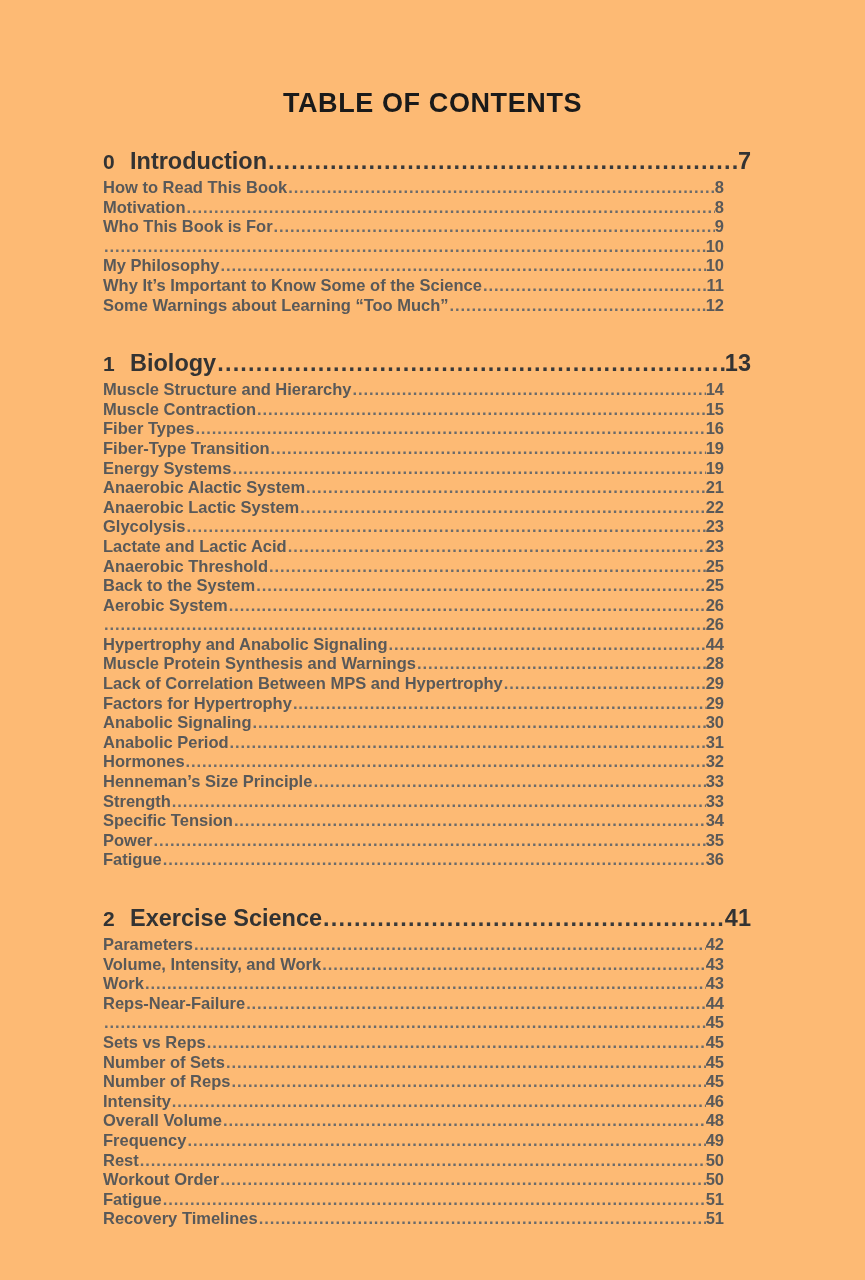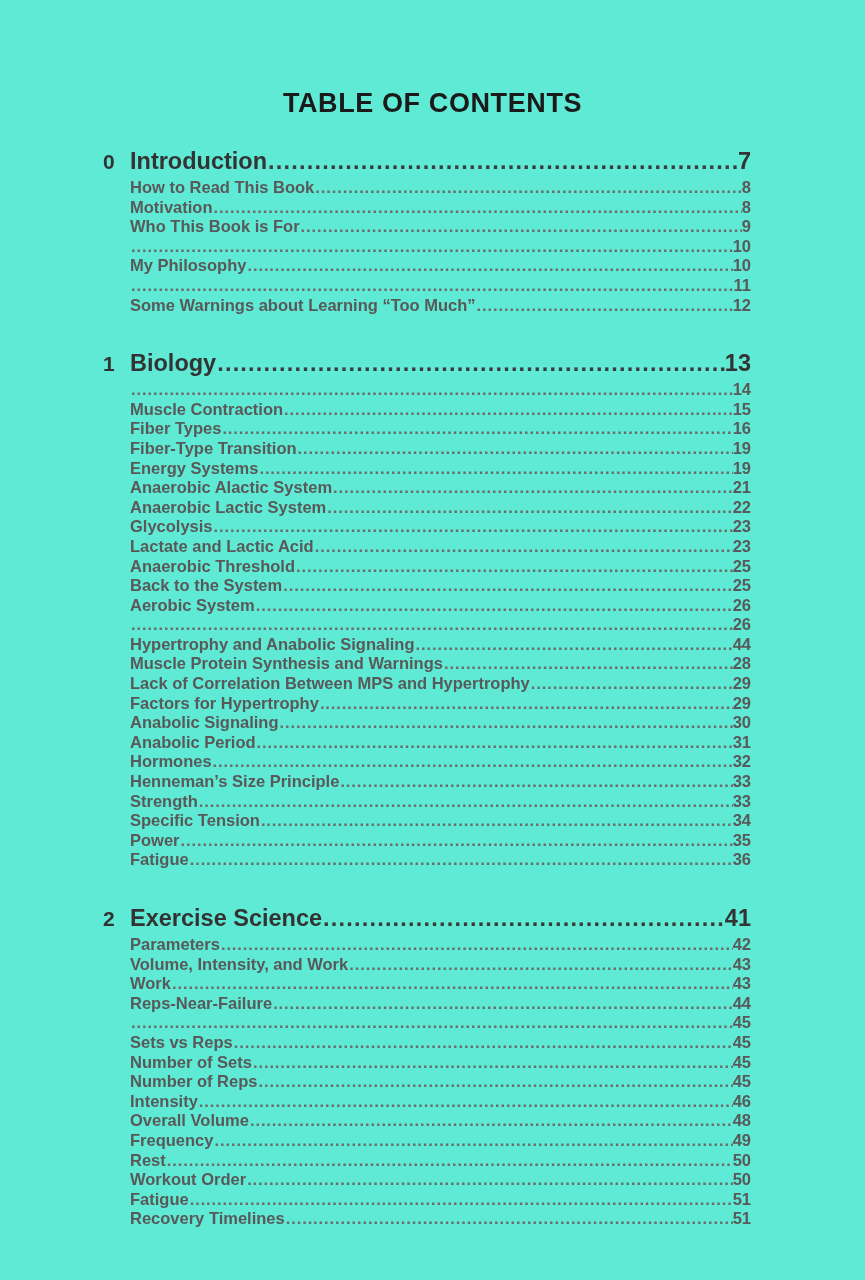--- a/index.html
+++ b/index.html
@@ -11,21 +11,21 @@
     width: 865px;
     height: 1280px;
     font-family: "Liberation Sans", sans-serif;
     -webkit-font-smoothing: antialiased;
   }
 
   .page {
     position: relative;
     width: 865px;
     height: 1280px;
-    background: #5eead4;
+    background: #fdba74;
     box-sizing: border-box;
     padding-left: 44px;
   }
 
   .toc-title {
     position: absolute;
     top: 86px;
     left: 0;
     width: 865px;
     text-align: center;
@@ -88,21 +88,20 @@
     font-size: 23.5px;
     font-weight: bold;
     color: #333333;
   }
 
   
   .entry {
     display: flex;
     align-items: flex-end;
     width: 100%;
-    margin-left: 27px;
     width: calc(100% - 27px);
     font-size: 16.5px;
     font-weight: bold;
     color: #595959;
     line-height: 19.6px;
   }
 
   .entry-label {
     flex: 0 0 auto;
     white-space: nowrap;
@@ -166,39 +165,41 @@
           <div class="entry">
             <span class="leader">................................................................................................................................................................................................................................................................................................................................................................................................................</span>
             <span class="entry-page">10</span>
           </div>
           <div class="entry">
             <span class="entry-label">My Philosophy</span>
             <span class="leader">................................................................................................................................................................................................................................................................................................................................................................................................................</span>
             <span class="entry-page">10</span>
           </div>
           <div class="entry">
+            <span class="entry-label">Why It’s Important to Know Some of the Science</span>
             <span class="leader">................................................................................................................................................................................................................................................................................................................................................................................................................</span>
             <span class="entry-page">11</span>
           </div>
           <div class="entry">
             <span class="entry-label">Some Warnings about Learning “Too Much”</span>
             <span class="leader">................................................................................................................................................................................................................................................................................................................................................................................................................</span>
             <span class="entry-page">12</span>
           </div>
         </div>
       </div>
       <div class="chapter-block">
         <div class="chapter">
           <span class="chapter-num">1</span>
           <span class="chapter-label">Biology</span>
           <span class="leader">................................................................................................................................................................................................................................................................................................................................................................................................................</span>
           <span class="chapter-page">13</span>
         </div>
         <div class="entries">
           <div class="entry">
+            <span class="entry-label">Muscle Structure and Hierarchy</span>
             <span class="leader">................................................................................................................................................................................................................................................................................................................................................................................................................</span>
             <span class="entry-page">14</span>
           </div>
           <div class="entry">
             <span class="entry-label">Muscle Contraction</span>
             <span class="leader">................................................................................................................................................................................................................................................................................................................................................................................................................</span>
             <span class="entry-page">15</span>
           </div>
           <div class="entry">
             <span class="entry-label">Fiber Types</span>

